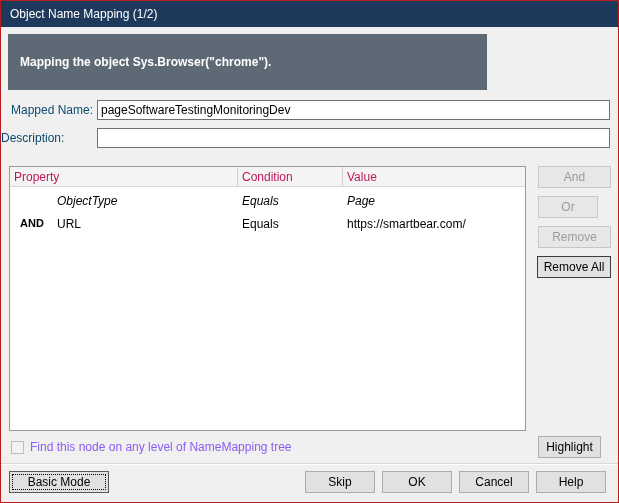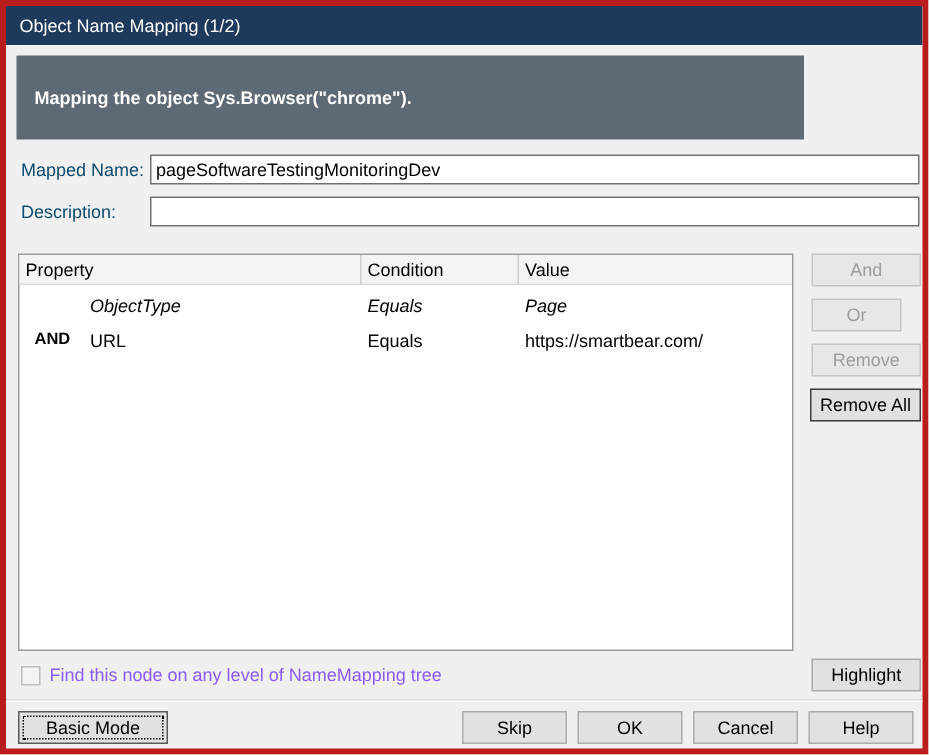--- a/index.html
+++ b/index.html
@@ -1,27 +1,27 @@
 <!DOCTYPE html>
 <html><head>
 <meta charset="utf-8">
 <style>
   * { margin:0; padding:0; box-sizing:border-box; }
   html,body { width:619px; height:503px; background:#f0f0f0; font-family:"Liberation Sans",sans-serif; }
-  .window { position:relative; width:619px; height:503px; background:#f0f0f0; border:4px solid #b91c1c; overflow:hidden; }
+  .window { position:relative; width:619px; height:503px; background:#f0f0f0; border:1px solid #b91c1c; overflow:hidden; }
   .titlebar { position:absolute; left:0; top:0; width:100%; height:26px; background:#1d3a5c; color:#ffffff;
               display:flex; align-items:center; padding-left:9px; font-size:12px; }
-  .header-band { position:absolute; left:7px; top:33px; width:525px; height:56px; background:#5d6a75;
+  .header-band { position:absolute; left:7px; top:33px; width:479px; height:56px; background:#5d6a75;
                  color:#ffffff; font-size:12px; font-weight:bold; display:flex; align-items:center; padding-left:12px; }
   .lbl { position:absolute; font-size:12px; color:#0c4a6e; }
   .txt { position:absolute; height:20px; border:1px solid #707070; background:#ffffff; font-family:"Liberation Sans",sans-serif;
          font-size:12px; padding:0 3px; outline:none; }
   .grid { position:absolute; left:8px; top:165px; width:517px; height:265px; background:#ffffff; border:1px solid #9a9a9a; }
   .grid-header { position:absolute; left:0; top:0; width:100%; height:20px; background:#f4f4f4; border-bottom:1px solid #d9d9d9; }
-  .grid-header .hcell { position:absolute; top:3px; font-size:12px; color:#000000; }
+  .grid-header .hcell { position:absolute; top:3px; font-size:12px; color:#be185d; }
   .vsep { position:absolute; top:0; width:1px; height:20px; background:#d0d0d0; }
   .grid-row { position:absolute; left:0; width:100%; height:22px; }
   .cell { position:absolute; top:4px; font-size:12px; color:#000; white-space:nowrap; }
   .logic { font-weight:bold; font-size:11px; }
   .btn { position:absolute; height:22px; background:#e1e1e1; border:1px solid #adadad; font-family:"Liberation Sans",sans-serif;
          font-size:12px; color:#000; display:flex; align-items:center; justify-content:center; cursor:default; }
   .btn.disabled { background:#e7e7e7; border-color:#c6c6c6; color:#9c9c9c; }
   .btn.strong { border-color:#3c3c3c; }
   .btn.focused { border-color:#5a5a5a; outline:1px dotted #000; outline-offset:-4px; }
   .checkbox-box { position:absolute; left:10px; top:440px; width:13px; height:13px; background:#f3f3f3; border:1px solid #bdbdbd; }
@@ -37,21 +37,21 @@
     <span>Object Name Mapping (1/2)</span>
   </div>
 
   <div class="header-band">
     <span>Mapping the object Sys.Browser("chrome").</span>
   </div>
 
   <span class="lbl" style="left:10px; top:102px;">Mapped Name:</span>
   <input class="txt" style="left: 96px; top: 99px; width: 513px;" value="pageSoftwareTestingMonitoringDev">
 
-  <span class="lbl" style="left:10px; top:130px;text-align:right;">Description:</span>
+  <span class="lbl" style="left:0; top:130px;text-align:right;">Description:</span>
   <input class="txt" style="left: 96px; top: 127px; width: 513px;" value="">
 
   <div class="grid">
     <div class="grid-header">
       <span class="hcell" style="left:4px;">Property</span>
       <span class="hcell" style="left:232px;">Condition</span>
       <span class="hcell" style="left:337px;">Value</span>
       <div class="vsep" style="left:227px;"></div>
       <div class="vsep" style="left:332px;"></div>
     </div>
@@ -71,21 +71,21 @@
     </div>
   </div>
 
   <button class="btn disabled" style="left:537px; top:165px; width:73px;">And</button>
   <button class="btn disabled" style="left:537px; top:195px; width:60px;">Or</button>
   <button class="btn disabled" style="left:537px; top:225px; width:73px;">Remove</button>
   <button class="btn strong" style="left:536px; top:255px; width:74px;">Remove All</button>
 
   <span class="checkbox-box"></span>
   <span class="checkbox-label">Find this node on any level of NameMapping tree</span>
-  <button class="btn" style="left:537px; top:435px; width:73px;">Highlight</button>
+  <button class="btn" style="left:537px; top:435px; width:63px;">Highlight</button>
 
   <div class="divider"></div>
 
   <button class="btn focused" style="left:8px; top:470px; width:100px;">Basic Mode</button>
   <button class="btn" style="left:304px; top:470px; width:70px;">Skip</button>
   <button class="btn" style="left:381px; top:470px; width:70px;">OK</button>
   <button class="btn" style="left:458px; top:470px; width:70px;">Cancel</button>
   <button class="btn" style="left:535px; top:470px; width:70px;">Help</button>
 
 </div>

